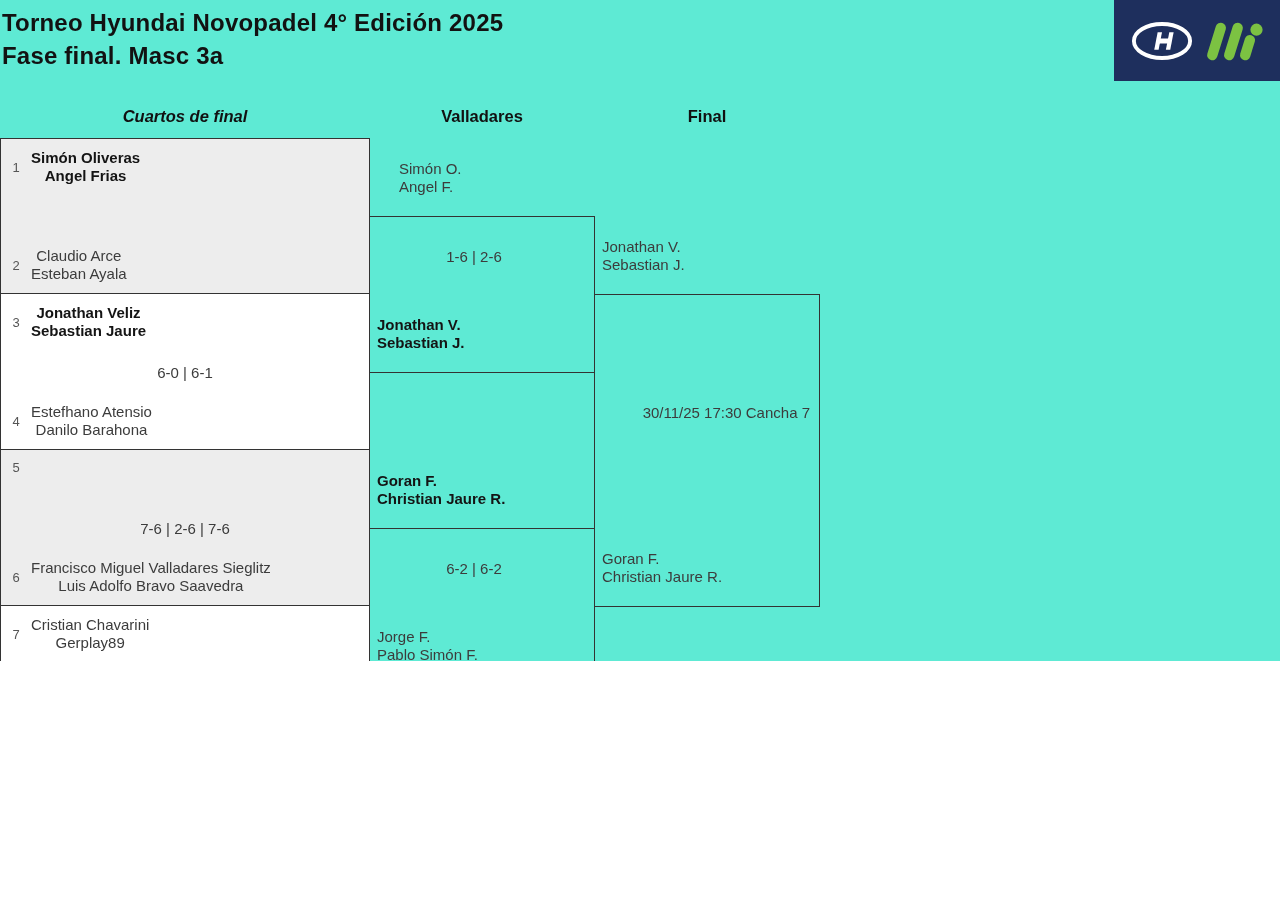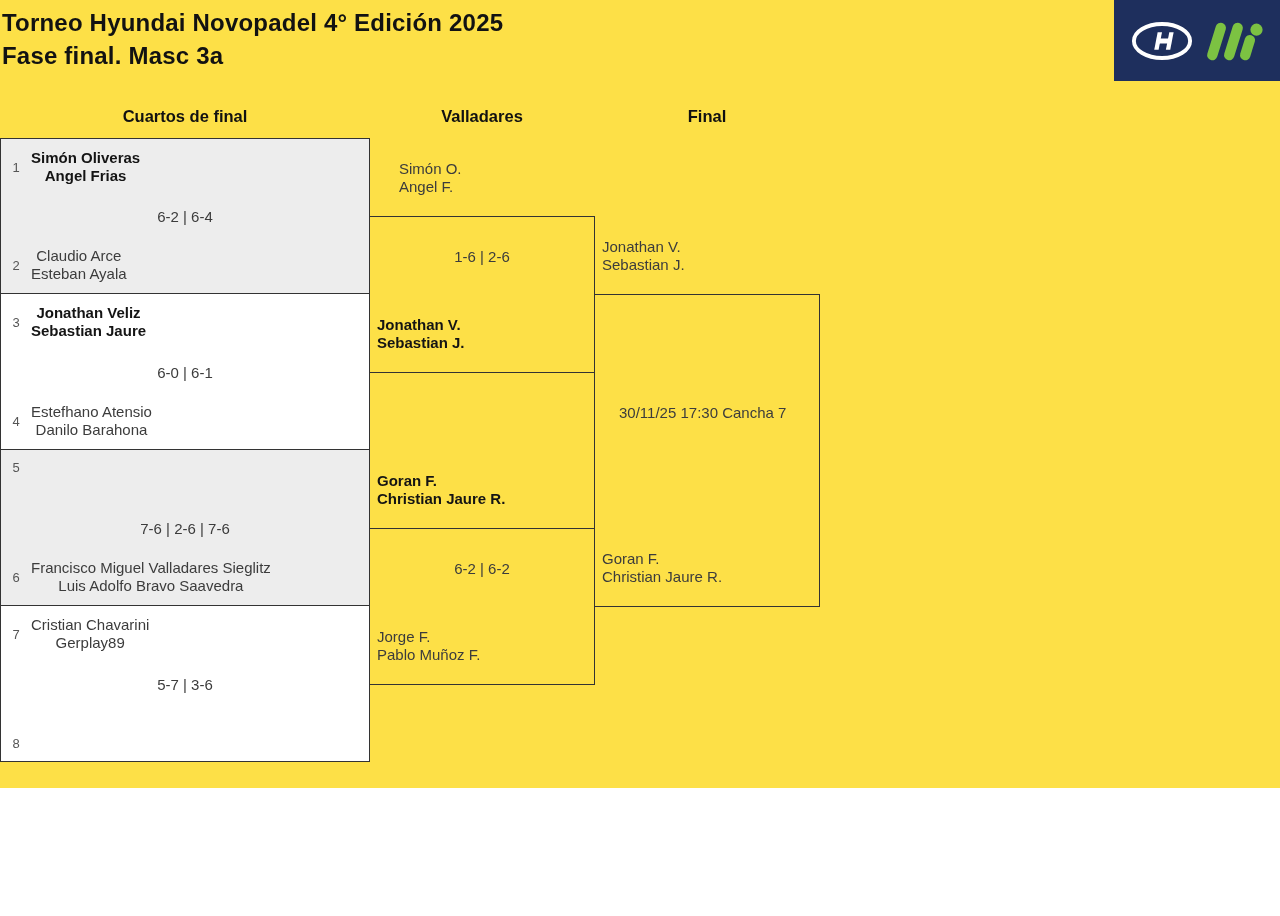--- a/index.html
+++ b/index.html
@@ -1,35 +1,35 @@
 <!DOCTYPE html>
 <html><head>
 <meta charset="utf-8">
 <style>
   * { margin:0; padding:0; box-sizing:border-box; }
   html,body { background:#ffffff; }
   .page {
-    position:relative; width:1280px; height:788px;
+    position:relative; width:1280px; height:661px;
     font-family:"Liberation Sans","DejaVu Sans",sans-serif;
-    background:#fde047; overflow:hidden; color:#141414;
+    background:#5eead4; overflow:hidden; color:#141414;
   }
 
   
   .title { position:absolute; left:2px; top:6px; }
   .title .t { font-size:24px; font-weight:700; line-height:33px; color:#121212; letter-spacing:0.2px; }
 
   
   .logo-band {
     position:absolute; left:1114px; top:0; width:166px; height:81px;
     background:#1e2f5d; display:flex; align-items:center; justify-content:center; gap:9px;
   }
 
   
   .colh { position:absolute; top:107px; text-align:center; font-size:16.5px; font-weight:700; color:#111; }
-  .colh.c1 { left:0; width:370px; }
+  .colh.c1 { left:0; width:370px;font-style:italic; }
   .colh.c2 { left:369px; width:226px; }
   .colh.c3 { left:594px; width:226px; }
 
   
   .qf {
     position:absolute; left:0; width:370px; height:156px;
     border:1px solid #333; background:#ffffff;
   }
   .qf.shaded { background:#ededed; }
   .qf.no-top { border-top:none; }
@@ -42,22 +42,22 @@
   .score {
     position:absolute; left:0; top:50%; transform:translateY(-50%);
     width:100%; text-align:center; font-size:15px; color:#3c3c3c;
   }
 
   
   .obox { position:absolute; border:1px solid #333; background:transparent; }
   .sf1 { left:369px; top:216px; width:226px; height:157px; }
   .sf2 { left:369px; top:528px; width:226px; height:157px; }
   .fin { left:594px; top:294px; width:226px; height:313px; }
-  .sf-score { position:absolute; left:369px; width:226px; text-align:center; font-size:15px; color:#3c3c3c; }
-  .fin-note { position:absolute; left:619px; width:226px; text-align:left; font-size:15px; color:#3c3c3c; }
+  .sf-score { position:absolute; left:361px; width:226px; text-align:center; font-size:15px; color:#3c3c3c; }
+  .fin-note { position:absolute; left:584px; width:226px; text-align:right; font-size:15px; color:#3c3c3c; }
 
   
   .adv { position:absolute; font-size:15px; line-height:18px; color:#3c3c3c; }
   .adv span { display:block; }
   .adv.winner { font-weight:700; color:#141414; }
 </style>
 </head>
 <body>
 
 <div class="page">
@@ -87,21 +87,20 @@
   <div class="colh c3">Final</div>
 
   <div class="qf shaded" style="top:138px">
     <div class="team top">
       <span class="seed">1</span>
       <span class="names winner">
         <span>Simón Oliveras</span>
         <span>Angel Frias</span>
       </span>
     </div>
-    <div class="score">6-2 | 6-4</div>
     <div class="team bottom">
       <span class="seed">2</span>
       <span class="names">
         <span>Claudio Arce</span>
         <span>Esteban Ayala</span>
       </span>
     </div>
   </div>
 
   <div class="qf no-top" style="top:294px">
@@ -162,21 +161,21 @@
   </div>
 
   <div class="obox sf2"></div>
   <div class="adv winner" style="left:377px; top:472px">
     <span>Goran F.</span>
     <span>Christian Jaure R.</span>
   </div>
   <div class="sf-score" style="top:560px">6-2 | 6-2</div>
   <div class="adv" style="left:377px; top:628px">
     <span>Jorge F.</span>
-    <span>Pablo Muñoz F.</span>
+    <span>Pablo Simón F.</span>
   </div>
 
   <div class="obox fin"></div>
   <div class="adv" style="left:602px; top:238px">
     <span>Jonathan V.</span>
     <span>Sebastian J.</span>
   </div>
   <div class="fin-note" style="top:404px">30/11/25 17:30 Cancha 7</div>
   <div class="adv" style="left:602px; top:550px">
     <span>Goran F.</span>

